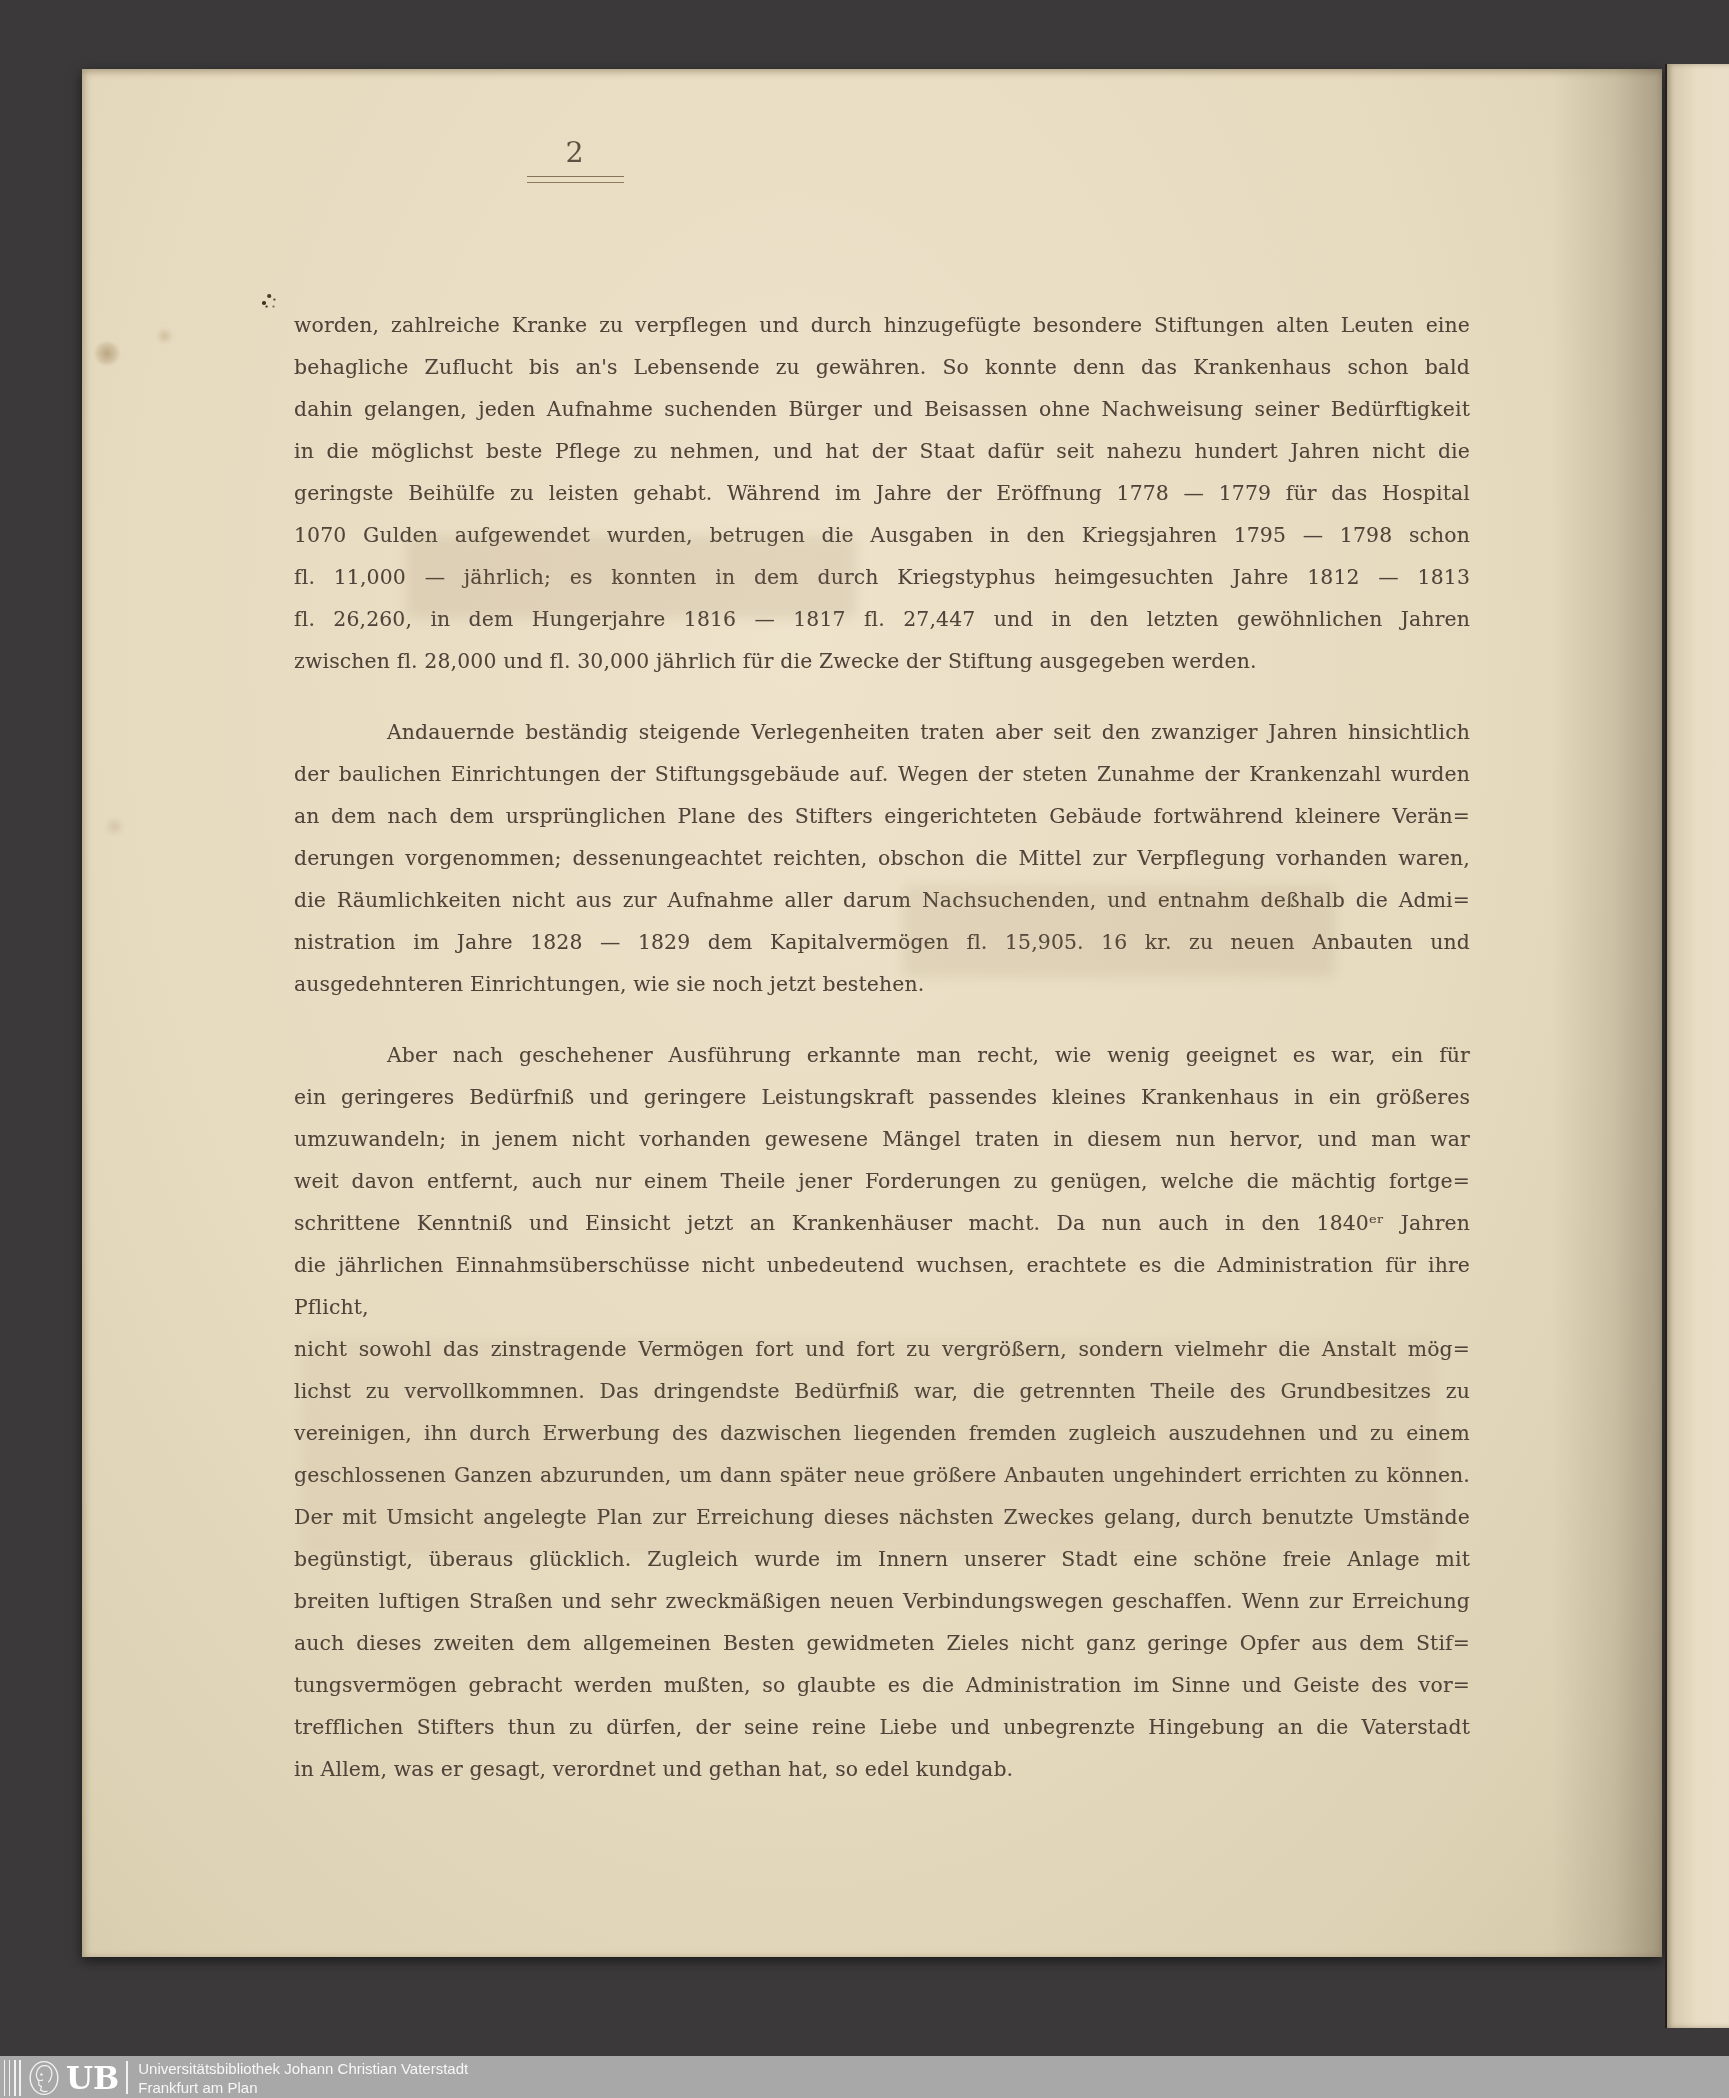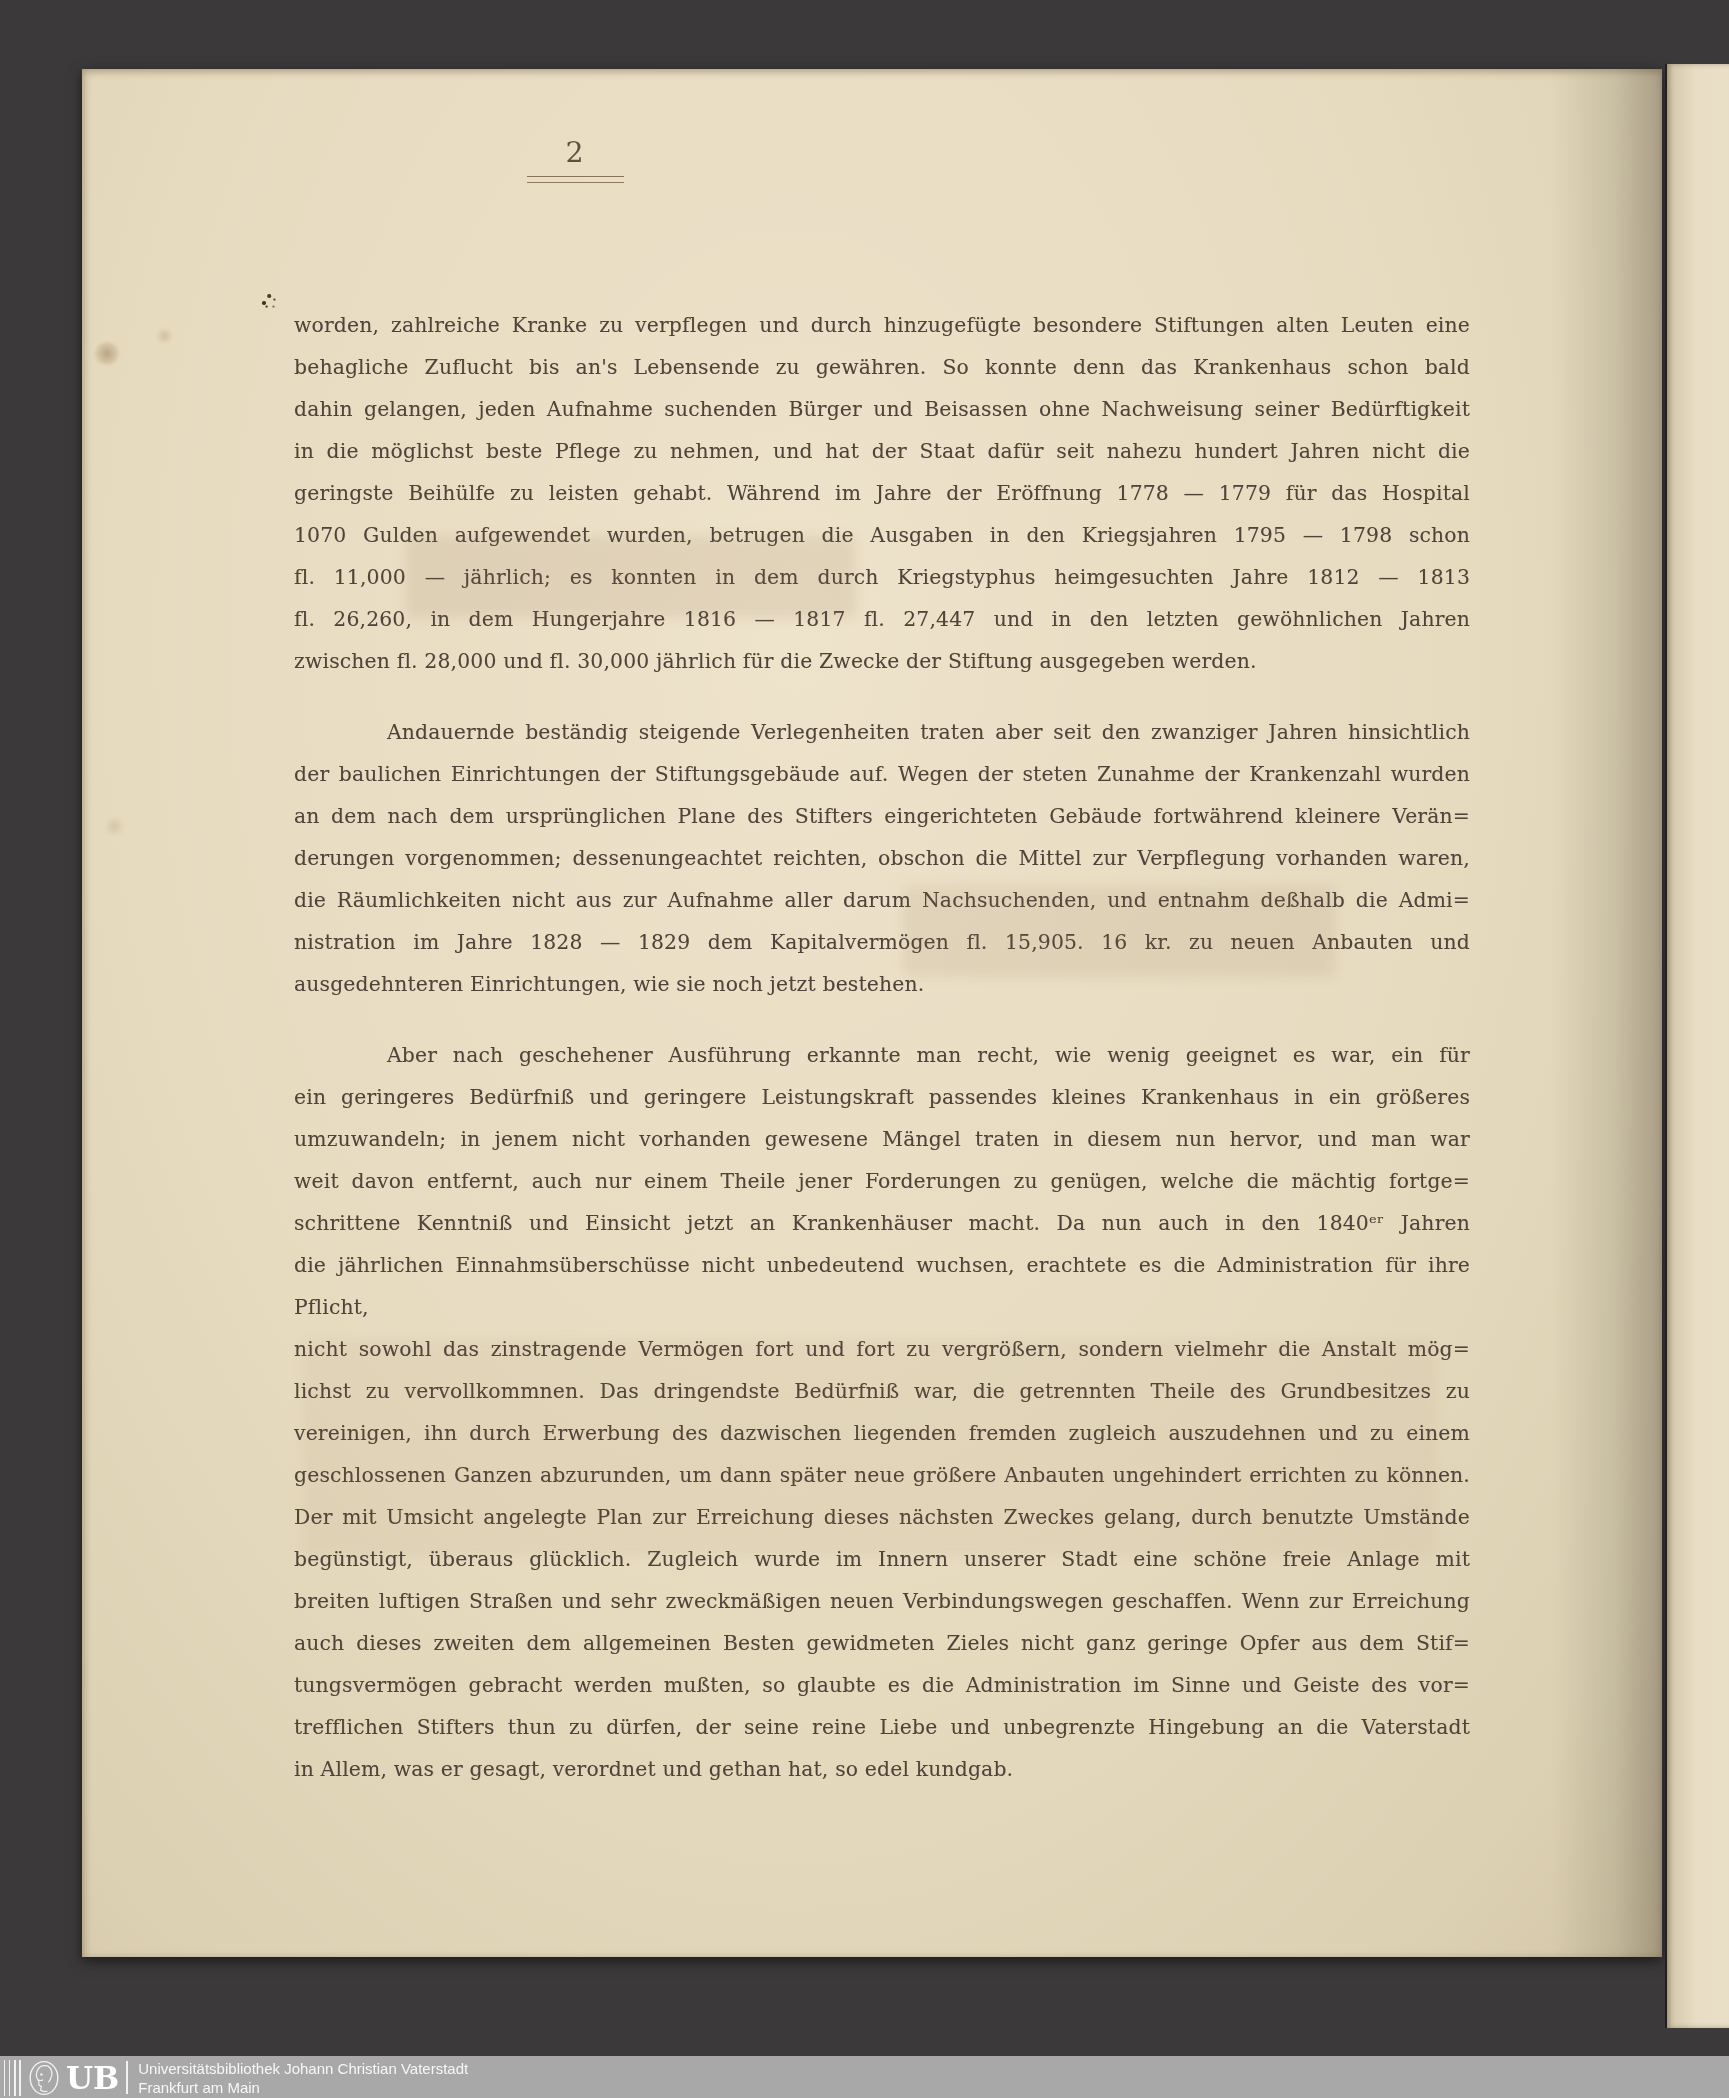--- a/index.html
+++ b/index.html
@@ -134,18 +134,18 @@
         <path d="M27 8 q-9 -2 -12 6 q-2 6 1 10 q2 3 1 6 l3 2 l-1 4 q4 3 8 1" fill="none" stroke="#f2f2f2" stroke-width="1.4"></path>
         <path d="M27 8 q6 3 5 11 q-1 5 -4 8" fill="none" stroke="#f2f2f2" stroke-width="1.4"></path>
         <circle cx="20" cy="18" r="1.4" fill="#f2f2f2"></circle>
         <path d="M16 24 q3 2 6 0" fill="none" stroke="#f2f2f2" stroke-width="1.2"></path>
       </svg>
       <span class="logo-ub">UB</span>
       <span class="logo-sep"></span>
     </div>
     <div class="footer-text">
       <div class="l1">Universitätsbibliothek Johann Christian Vaterstadt</div>
-      <div class="l2">Frankfurt am Main</div>
+      <div class="l2">Frankfurt am Plan</div>
     </div>
   </div>
 
 </div>
 
 
 </body></html>

